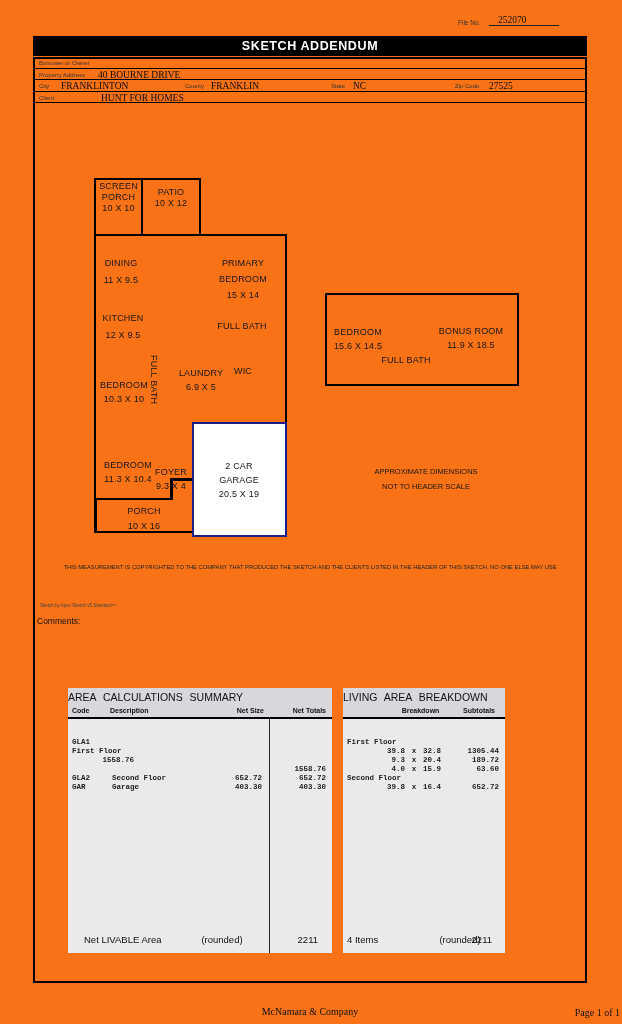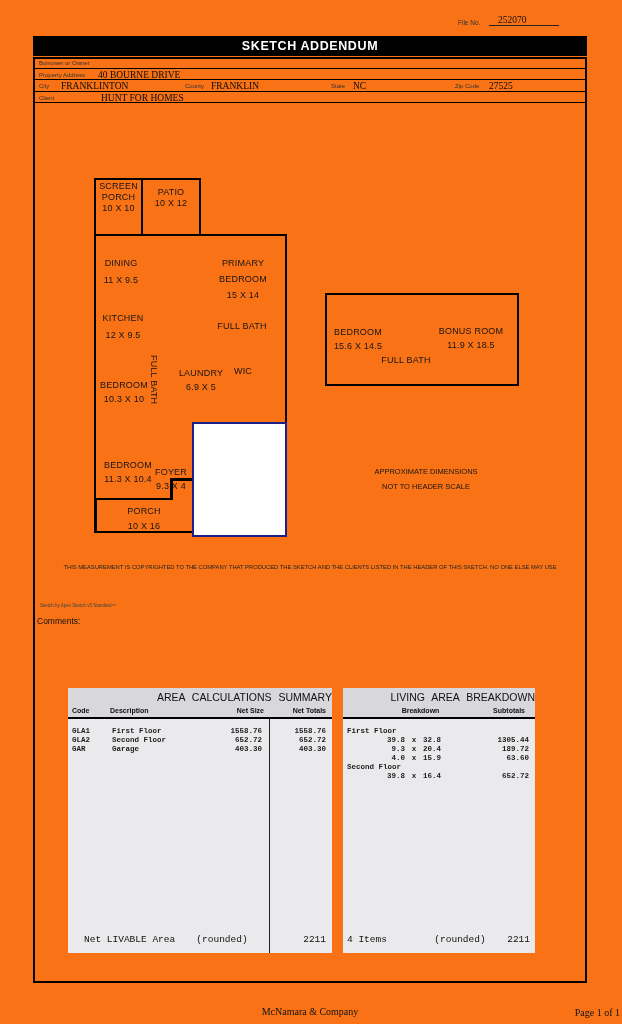--- a/index.html
+++ b/index.html
@@ -26,33 +26,33 @@
   .lh15 { line-height:15px; } .lh16 { line-height:16px; } .lh17 { line-height:17px; }
   .vert { writing-mode:vertical-rl; text-align:left; }
   .note { position:absolute; text-align:center; font-size:7.5px; color:#151515; line-height:15px; z-index:5; }
   .copyright { position:absolute; left:33px; top:564px; width:554px; text-align:center; font-size:5.8px; color:#222; }
   .sketchby { position:absolute; left:40px; top:603px; font-size:4.5px; color:#444; }
   .comments { position:absolute; left:37px; top:616px; font-size:8.5px; color:#111; }
 
   
   .tbl { position:absolute; top:688px; height:267px; }
   .tbl-head { position:relative; height:31px; background:#d7d7dc; border-bottom:2.5px solid #000; }
-  .tbl-title { padding-top:3px; text-align:right; font-size:10.5px; color:#111; word-spacing:4px; }
+  .tbl-title { padding-top:3px; text-align:left; font-size:10.5px; color:#111; word-spacing:4px; }
   .colhdr { position:absolute; font-size:7px; font-weight:bold; color:#111; top:19px; }
   .tbl-body { position:relative; background:#eaeaec; height:233.5px; font-family:"Liberation Mono","DejaVu Sans Mono",monospace;
               font-size:7.5px; font-weight:bold; color:#1c1c1c; }
   .mrow { display:flex; line-height:9px; padding:0 0 0 4px; }
   .c-code { width:40px; } .c-desc { width:88px; } .c-size { width:62px; text-align:right; }
   .c-tot { flex:1; text-align:right; padding-right:6px; }
   .divider { position:absolute; left:201px; top:0; bottom:0; width:1px; background:#222; }
   .d-a { width:58px; text-align:right; } .d-x { width:18px; text-align:center; }
   .d-b { width:42px; } .d-sub { flex:1; text-align:right; padding-right:6px; }
-  .tfoot { position:absolute; left:0; right:0; bottom:7px; height:12px; font-family:Liberation Mono, monospace;
+  .tfoot { position:absolute; left:0; right:8px; bottom:7px; height:12px; font-family:Liberation Sans, sans-serif;
            font-size:9.5px; font-weight:normal; color:#111; }
-  .pad2 { padding-top:8px; }
+  .pad2 { padding-top:19px;flex-direction:column; }
 
   
   .footer-company { position:absolute; left:33px; top:1006px; width:554px; text-align:center;
                     font-family:"Liberation Serif",serif; font-size:10px; color:#111; }
   .footer-page { position:absolute; right:2px; top:1007px; font-family:"Liberation Serif",serif; font-size:10px; color:#111; }
 </style>
 </head>
 <body>
 
 <div class="page">
@@ -141,20 +141,25 @@
     <div>9.3 X 4</div>
   </div>
   <div class="room lh14" style="left:88px;top:458px;width:80px;">
     <div>BEDROOM</div>
     <div>11.3 X 10.4</div>
   </div>
   <div class="room lh15" style="left:109px;top:504px;width:70px;">
     <div>PORCH</div>
     <div>10 X 16</div>
   </div>
+  <div class="room lh14" style="left:199px;top:459px;width:80px;">
+    <div>2 CAR</div>
+    <div>GARAGE</div>
+    <div>20.5 X 19</div>
+  </div>
   <div class="room lh14" style="left:318px;top:325px;width:80px;">
     <div>BEDROOM</div>
     <div>15.6 X 14.5</div>
   </div>
   <div class="room lh14" style="left:426px;top:324px;width:90px;">
     <div>BONUS ROOM</div>
     <div>11.9 X 18.5</div>
   </div>
   <div class="room" style="left:371px;top:355px;width:70px;">
     <div>FULL BATH</div>
@@ -198,21 +203,21 @@
         <span class="c-tot">403.30</span>
       </div>
       <div class="tfoot">
         <span style="position:absolute;left:16px;">Net LIVABLE Area</span>
         <span style="position:absolute;left:124px;width:60px;text-align:center;">(rounded)</span>
         <span style="position:absolute;right:6px;">2211</span>
       </div>
     </div>
   </div>
 
-  <div class="tbl" style="left:343px;width:192px;">
+  <div class="tbl" style="left:343px;width:162px;">
     <div class="tbl-head">
       <div class="tbl-title">LIVING AREA BREAKDOWN</div>
       <span class="colhdr" style="left:40px;width:75px;text-align:center;">Breakdown</span>
       <span class="colhdr" style="right:10px;">Subtotals</span>
     </div>
     <div class="tbl-body">
       <div class="mrow pad2">
         <span>First Floor</span>
       </div>
       <div class="mrow">

